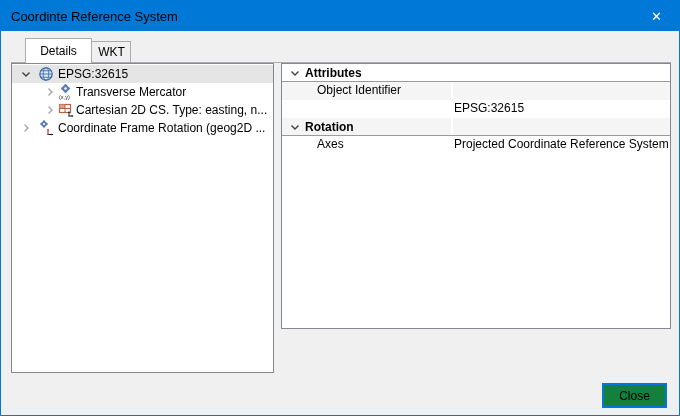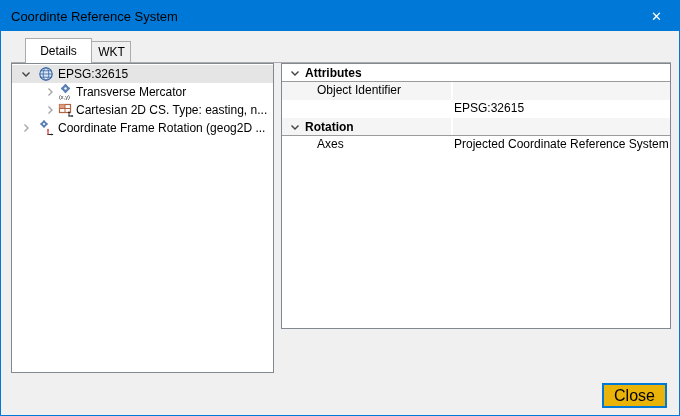--- a/index.html
+++ b/index.html
@@ -58,23 +58,23 @@
   .phead { position:absolute; left:23px; line-height:18px; font-weight:bold; }
   .phead-underline { position:absolute; left:0; bottom:0; width:100%; height:1px; background:#9b9b9b; }
   .plabel { position:absolute; left:35px; line-height:17px; }
   .pvalue { position:absolute; left:172px; line-height:17px; }
   .prow.alt .cell-label { position:absolute; left:0; top:0; width:169px; height:100%; background:#f5f5f5; }
   .prow.alt .cell-value { position:absolute; left:171px; top:0; right:0; height:100%; background:#f5f5f5; }
   .prow .plabel, .prow .pvalue, .prow .phead, .prow .twist { z-index:2; }
   
   .close-btn {
     position:absolute; left:601px; top:382px; width:65px; height:25px;
-    background:#eab308; border:2px solid #0078d7;
+    background:#15803d; border:2px solid #0078d7;
     display:flex; align-items:center; justify-content:center;
-    font-size:16px; color:#000;text-align:center;
+    font-size:12px; color:#000;text-align:center;
   }
   svg { display:block; }
 </style>
 </head>
 <body>
 
 <div class="window">
 
   <div class="titlebar">
     <span class="title">Coordinte Reference System</span>

